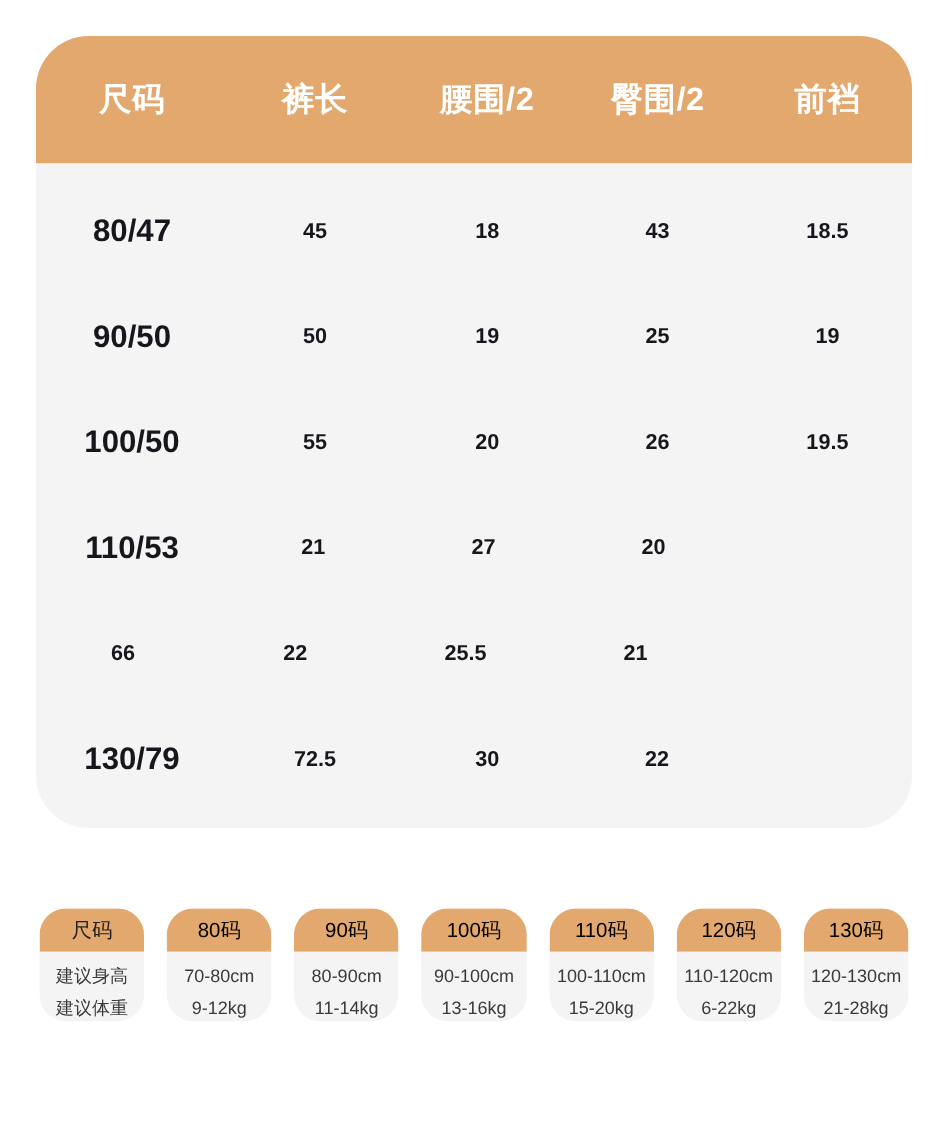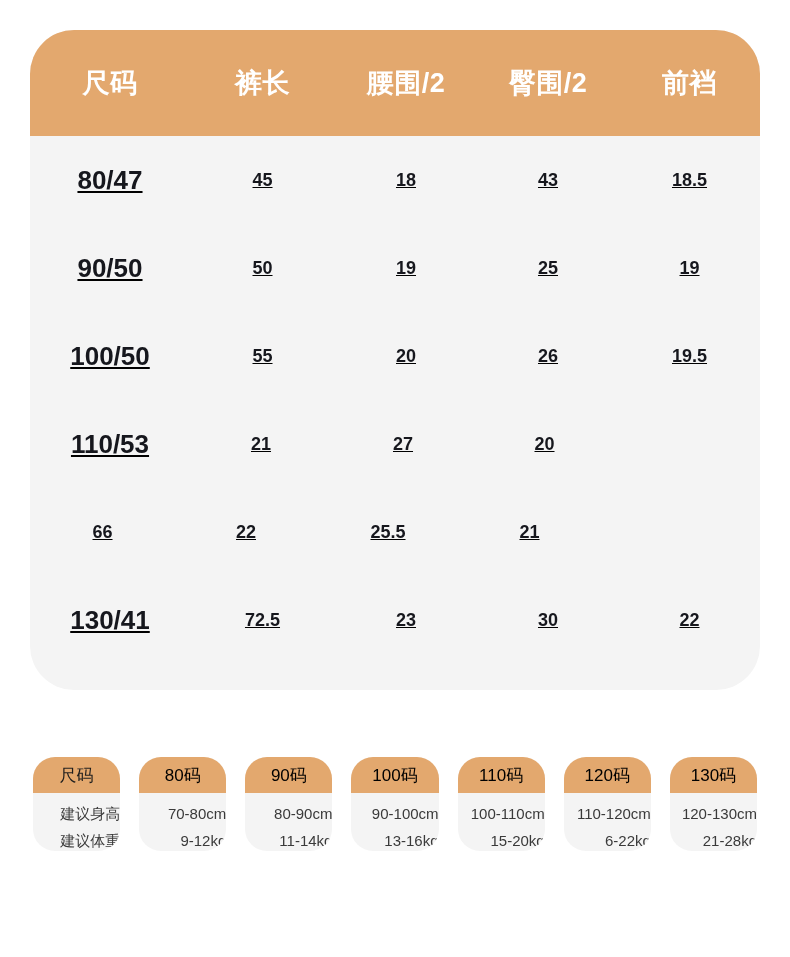--- a/index.html
+++ b/index.html
@@ -32,22 +32,21 @@
     align-items: center;
   }
   .table-header .cell {
     color: #ffffff;
     font-size: 27px;
     font-weight: bold;
     text-align: center;
     letter-spacing: 0.5px;
   }
   .table-body {
-    padding-top: 0;
-    text-decoration: underline;
+    padding-top: 12px;
   }
   .trow {
     height: 88px;
     display: flex;
     align-items: center;
   }
   .trow .cell {
     color: #16171d;
     font-size: 18px;
     font-weight: bold;
@@ -89,21 +88,21 @@
     font-size: 17px;
     display: flex;
     align-items: center;
     justify-content: center;
   }
   .size-card .card-body {
     flex: 1;
     padding-top: 11px;
     display: flex;
     flex-direction: column;
-    align-items: flex-end;
+    align-items: center;
     gap: 7px;
     height: 95px;
     box-sizing: border-box;
   }
   .size-card .card-line {
     color: #3a3a3a;
     font-size: 15px;
     line-height: 20px;
     white-space: nowrap;
   }
@@ -157,23 +156,22 @@
     </div>
 
     <div class="trow">
       <div class="cell c1">66</div>
       <div class="cell c2">22</div>
       <div class="cell c3">25.5</div>
       <div class="cell c4">21</div>
     </div>
 
     <div class="trow">
-      <div class="cell c0 size-col">130/41</div>
+      <div class="cell c0 size-col">130/79</div>
       <div class="cell c1">72.5</div>
-      <div class="cell c2">23</div>
       <div class="cell c3">30</div>
       <div class="cell c4">22</div>
     </div>
 
   </div>
 </div>
 
 <div id="size-cards">
 
   <div class="size-card label-card">

